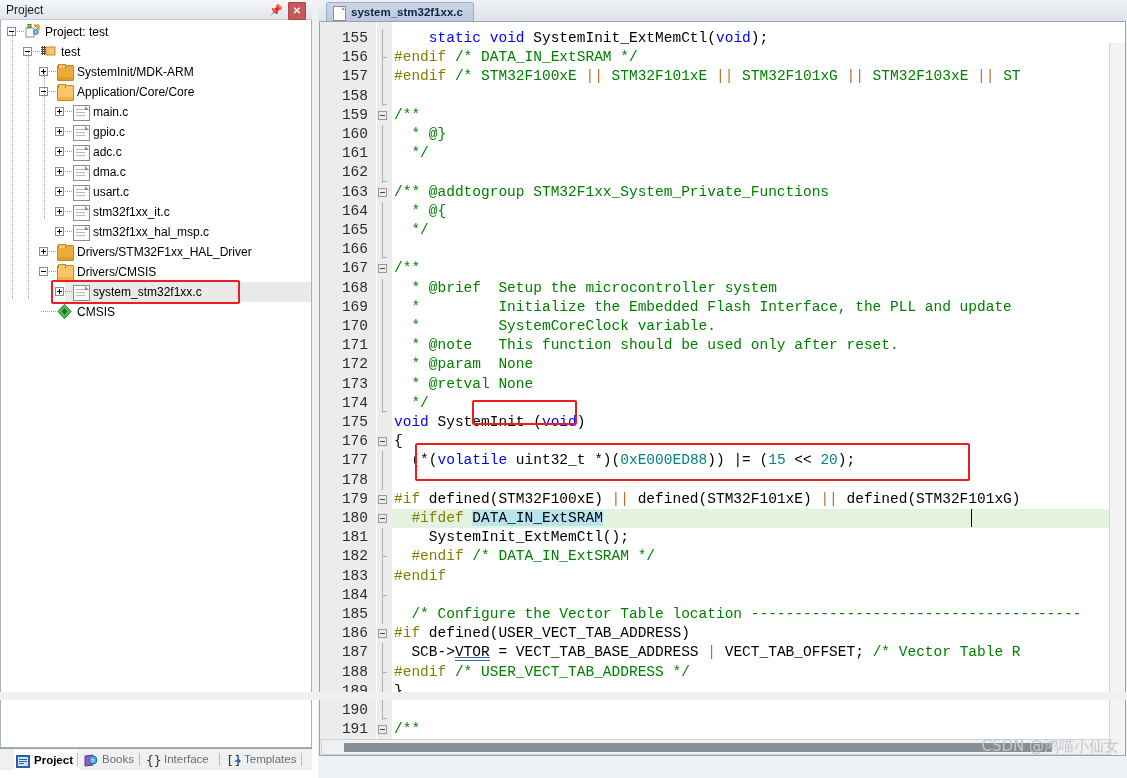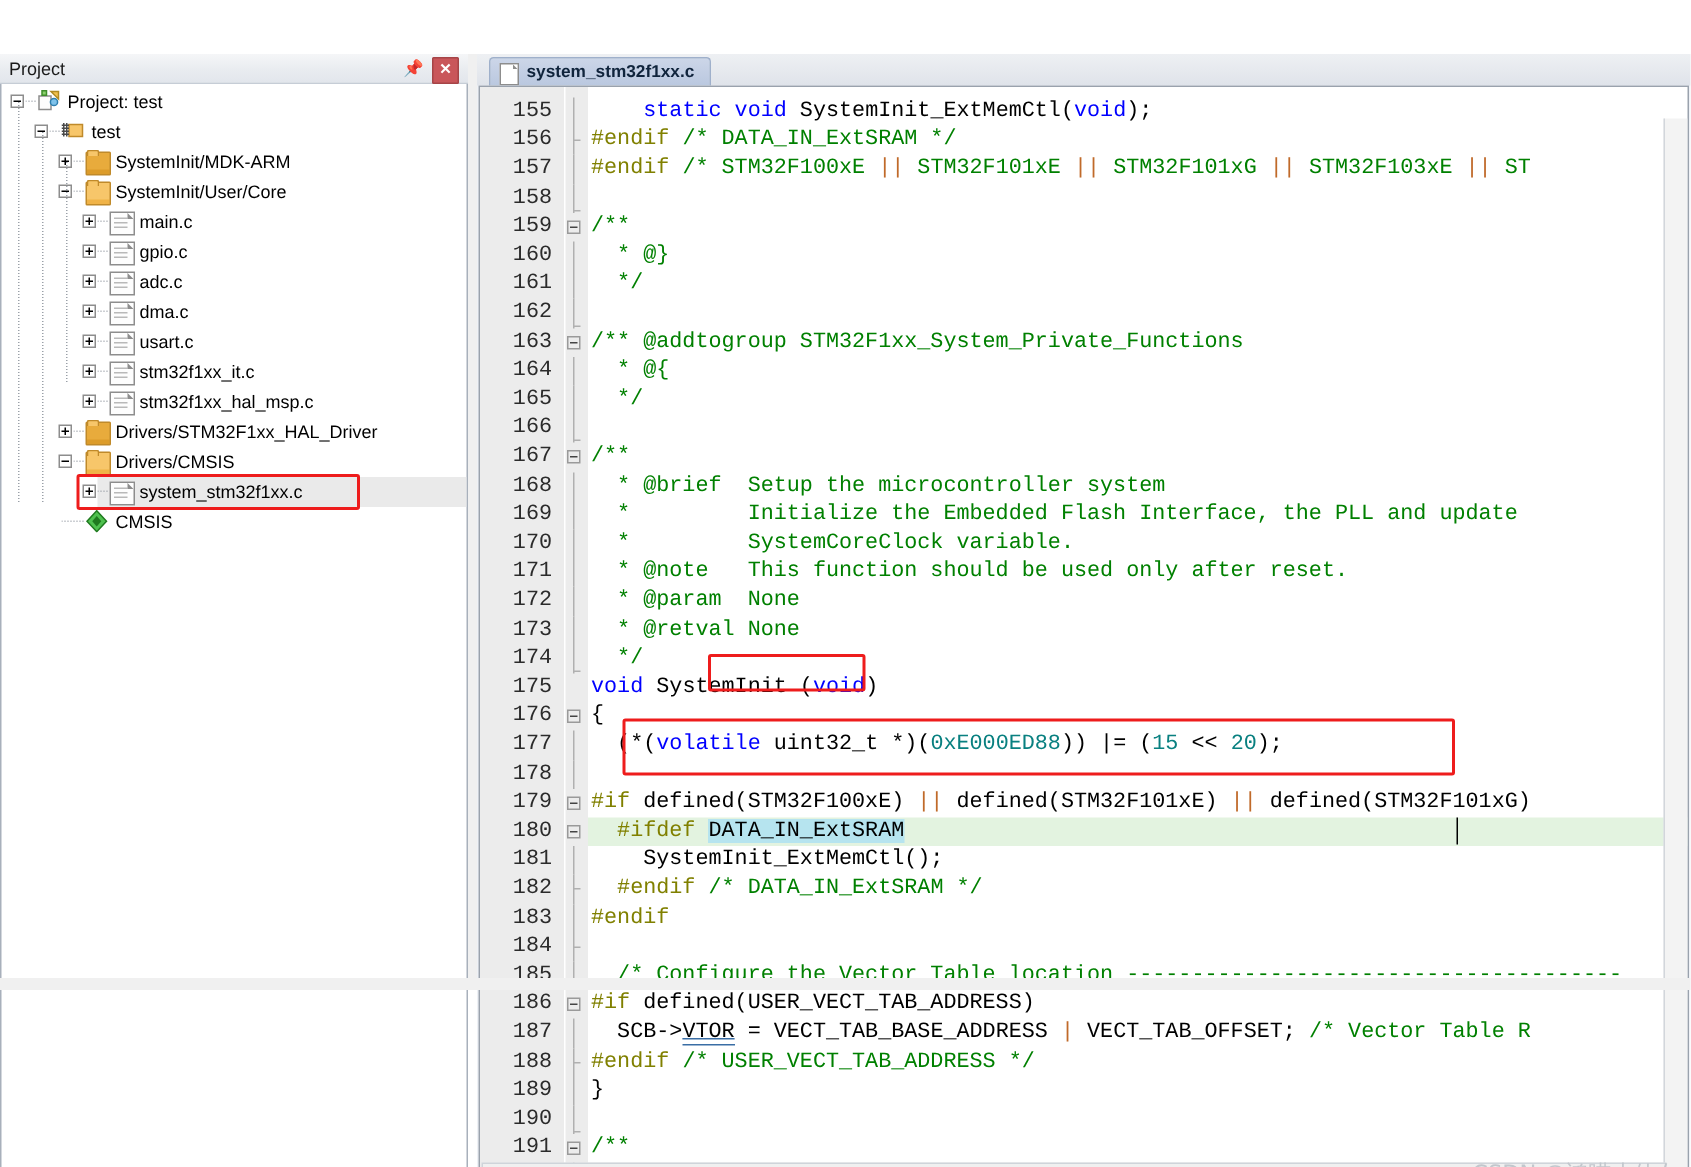--- a/index.html
+++ b/index.html
@@ -3,21 +3,21 @@
 <meta charset="utf-8">
 <style>
   html,body{margin:0;padding:0;}
   body{
     width:1127px;height:778px;overflow:hidden;
     background:#ffffff;
     font-family:"Liberation Sans", sans-serif;
     font-size:12px;
     -webkit-font-smoothing:none;
   }
-  .app{position:relative;width:1127px;height:624px;background:#f0f0f0;margin-top:36px;}
+  .app{position:relative;width:1127px;height:700px;background:#f0f0f0;}
 
   
   .project-panel{
     position:absolute;left:0;top:0;width:312px;height:748px;
     background:#ffffff;
     box-sizing:border-box;
   }
   .panel-title{
     position:absolute;left:0;top:0;width:312px;height:20px;
     background:linear-gradient(to bottom,#f5f6f8 0%,#e9ecf0 55%,#e2e6ec 100%);
@@ -263,21 +263,21 @@
           <div class="tnode" style="top: 42px; position: absolute; left: 0px; width: 310px;">
             <span class="exp plus" style="left: 38px;"></span>
             <span class="dots" style="left: 48px; width: 7px;"></span>
             <span class="ico ico-folder closed" style="position: absolute; left: 56px;"></span>
             <span class="lbl" style="left: 76px;">SystemInit/MDK-ARM</span>
           </div>
           <div class="tnode" style="top: 62px; position: absolute; left: 0px; width: 310px;">
             <span class="exp" style="left: 38px;"></span>
             <span class="dots" style="left: 48px; width: 7px;"></span>
             <span class="ico ico-folder" style="position: absolute; left: 56px;"></span>
-            <span class="lbl" style="left: 76px;">SystemInit/User/Core</span>
+            <span class="lbl" style="left: 76px;">Application/Core/Core</span>
           </div>
           <div class="tnode" style="top: 82px; position: absolute; left: 0px; width: 310px;">
             <span class="exp plus" style="left: 54px;"></span>
             <span class="dots" style="left: 64px; width: 7px;"></span>
             <span class="ico ico-file" style="position: absolute; left: 72px;">
               <span class="ln" style="top:3px"></span>
               <span class="ln" style="top:6px"></span>
               <span class="ln" style="top:9px"></span>
             </span>
             <span class="lbl" style="left: 92px;">main.c</span>

